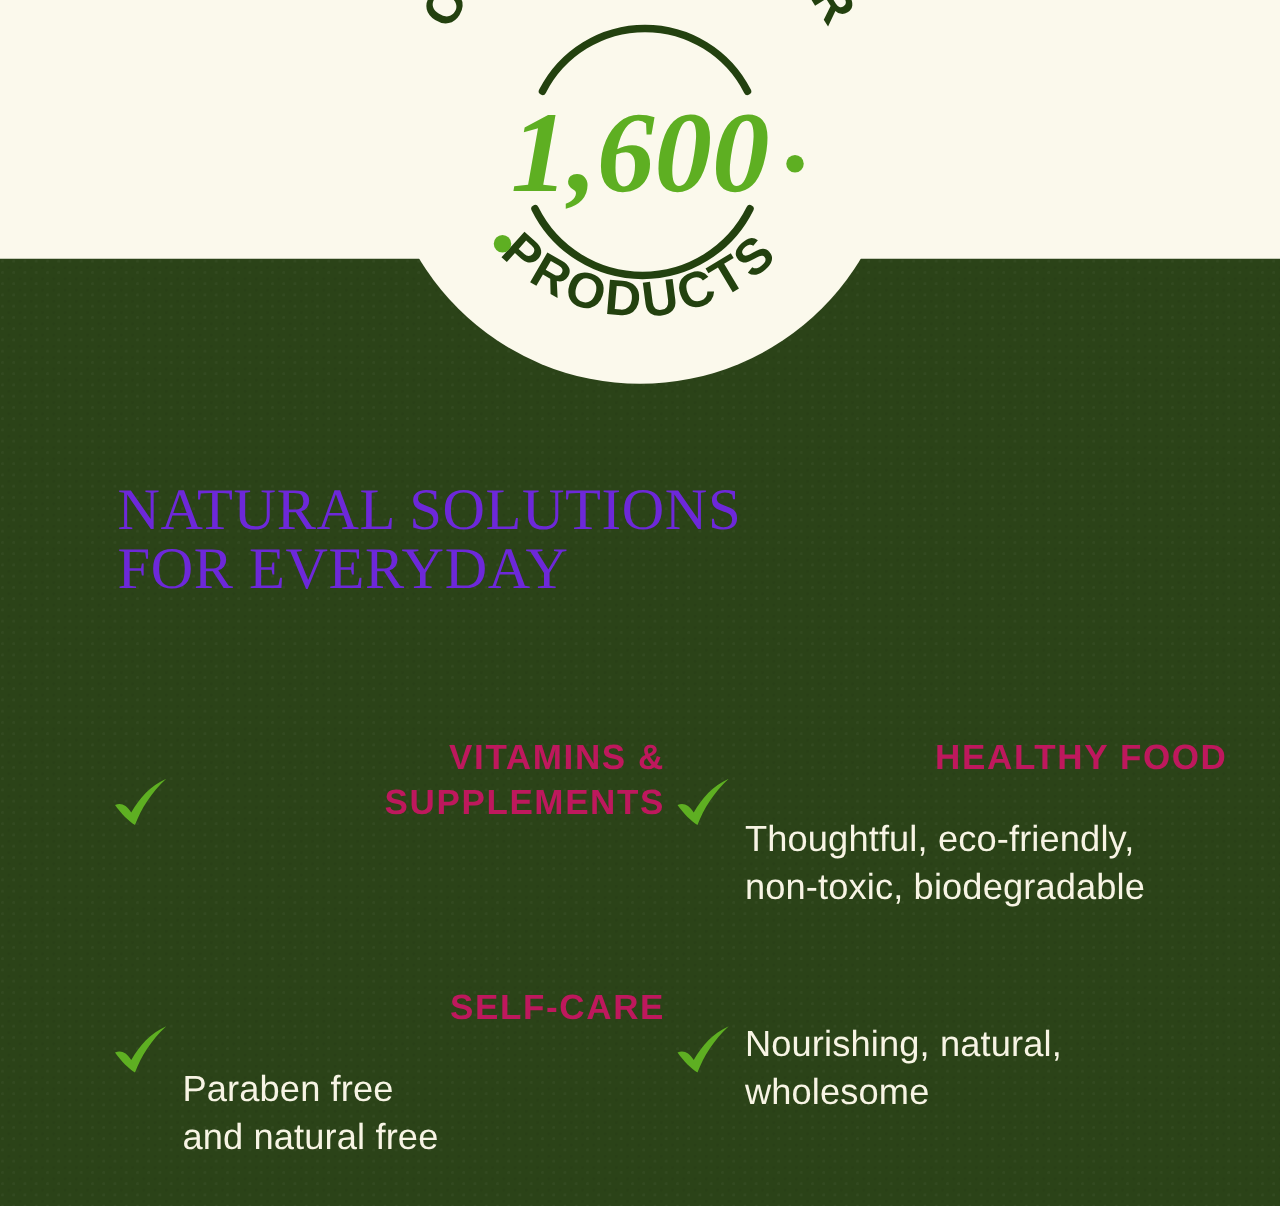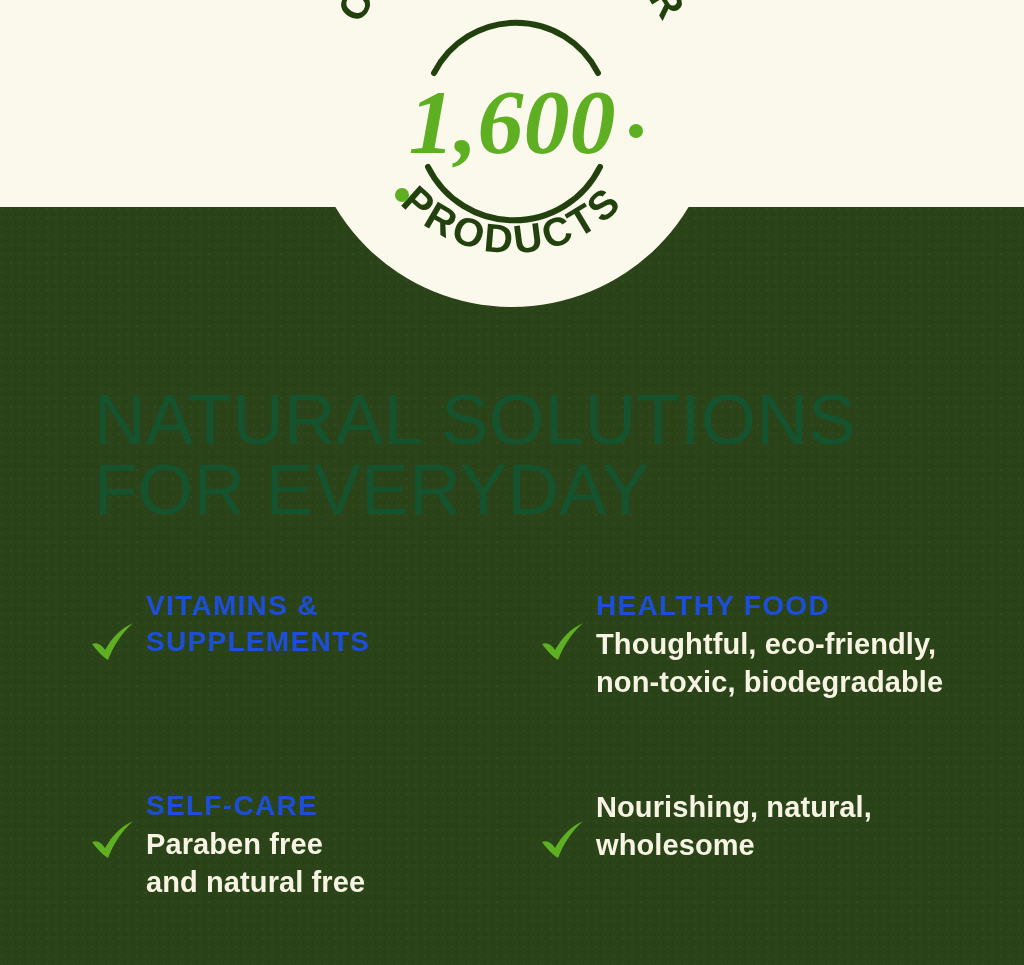--- a/index.html
+++ b/index.html
@@ -68,24 +68,24 @@
     font-size:92px;
     fill:#5EAF22;
   }
 
   
   .headline{
     position:absolute;
     left:94px; top:385px;
     width:880px;
     z-index:6;
-    color:#14532d;
-    font-family:Liberation Sans, sans-serif;
+    color:#6d28d9;
+    font-family:Liberation Serif, serif;
     font-weight:400;
-    font-size:71px;
+    font-size:47px;
     line-height:0.99;
     letter-spacing:0.5px;
   }
   .headline-line{ display:block; white-space:nowrap; }
 
   
   .features{
     position:absolute;
     left:90px; top:588px;
     width:900px;
@@ -103,35 +103,37 @@
     flex:0 0 auto;
     width:56px;
     padding-top:34px;
     line-height:0;
   }
   .feature.compact .feature-check{ padding-top:32px; }
   .check-svg{ display:block; width:46px; height:40px; }
 
   .feature-body{ flex:1 1 auto; min-width:0; }
   .feature-title{
-    color:#1d4ed8;
+    color:#be185d;
     font-family:"Liberation Sans", sans-serif;
     font-weight:700;
     font-size:28px;
     letter-spacing:1.3px;
     line-height:1.28;
     margin:0 0 1px 0;
+    text-align:right;
   }
   .feature-desc{
     color:#F7F4E4;
     font-family:"Liberation Sans", sans-serif;
-    font-weight:700;
+    font-weight:400;
     font-size:29px;
     line-height:1.32;
     letter-spacing:0.1px;
+    margin-top:29px;
   }
   .feature-desc span{ display:block; white-space:nowrap; }
 </style>
 </head>
 <body>
 
 <div class="poster">
 
   <div class="cream-band"></div>
   <div class="green-panel"></div>

